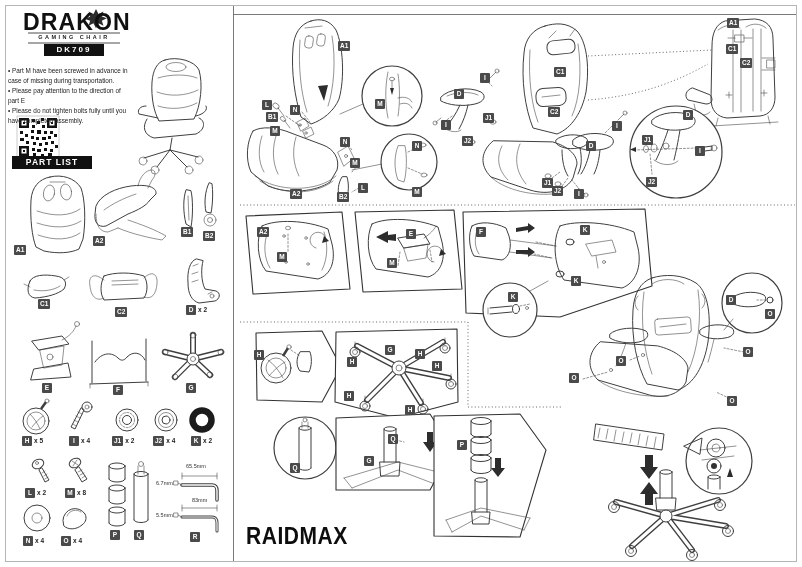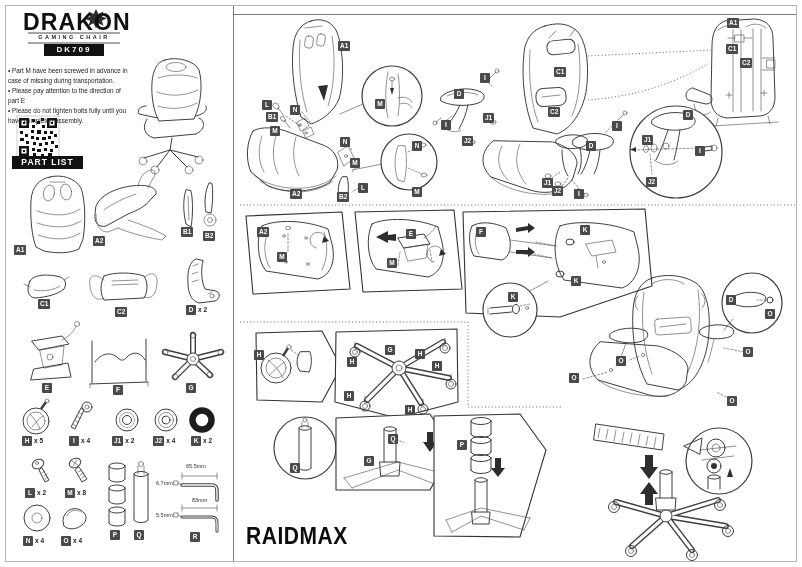--- a/index.html
+++ b/index.html
@@ -6,21 +6,21 @@
   #page{position:relative;width:802px;height:567px;background:#fff;overflow:hidden;
         font-family:"Liberation Sans", sans-serif;color:#222;}
   .abs{position:absolute;}
   
   #logo{left:23px;top:8px;width:112px;height:26px;font-weight:900;font-size:22px;
         letter-spacing:1px;color:#101010;transform:scale(1.05,1.12);transform-origin:left top;}
   #tagline{left:26px;top:34px;width:96px;text-align:center;font-size:5.5px;font-weight:bold;
            letter-spacing:2.5px;color:#222;}
   .blackbar{background:#111;color:#fff;font-weight:bold;text-align:center;}
   #model{left:44px;top:44px;width:60px;height:12px;font-size:8px;letter-spacing:2px;line-height:12px;}
-  #partlist-hdr{left:12px;top:156px;width:71px;height:13px;font-size:8.5px;letter-spacing:1px;line-height:13px;}
+  #partlist-hdr{left:12px;top:156px;width:80px;height:13px;font-size:8.5px;letter-spacing:1px;line-height:13px;}
   #notes{left:8px;top:66px;width:124px;font-size:6.4px;line-height:1.5;margin:0;padding:0;}
   #notes li{list-style:none;margin:0 0 1px 0;}
   #notes li::before{content:"• ";}
   #raidmax{left:246px;top:523px;width:120px;font-weight:900;font-size:20px;color:#0d0d0d;
            letter-spacing:0.5px;transform:scale(1.05,1.15);transform-origin:left top;}
   
   .badge{position:absolute;display:flex;align-items:center;gap:2px;line-height:1;}
   .bx{background:#4a4a4a;color:#fff;font-size:6.5px;font-weight:bold;padding:1.5px 2px;
       min-width:6px;text-align:center;border-radius:1px;display:inline-block;}
   .q{font-size:6.5px;font-weight:bold;color:#222;}

